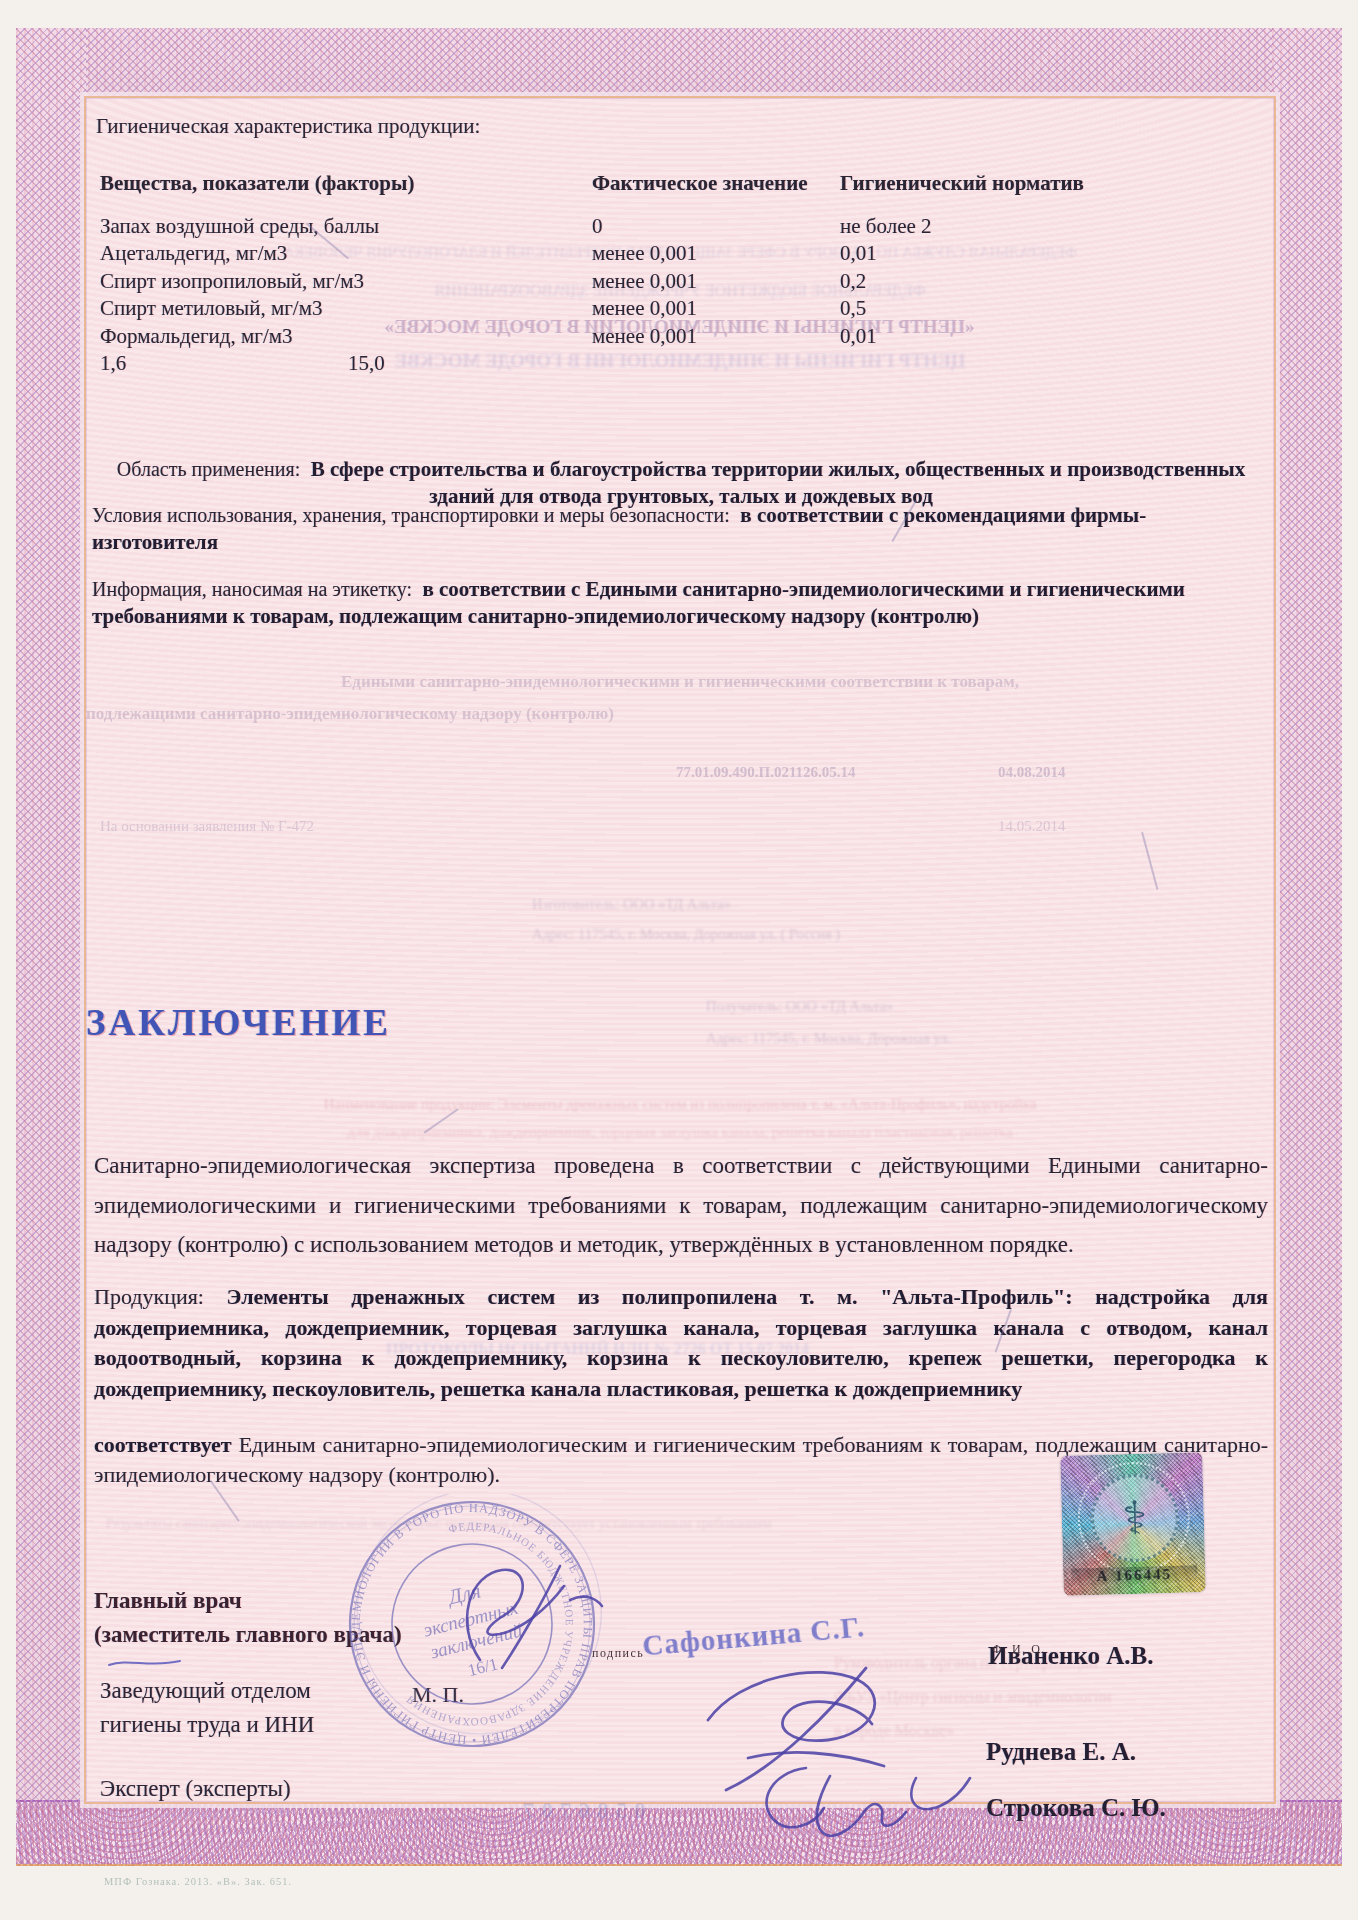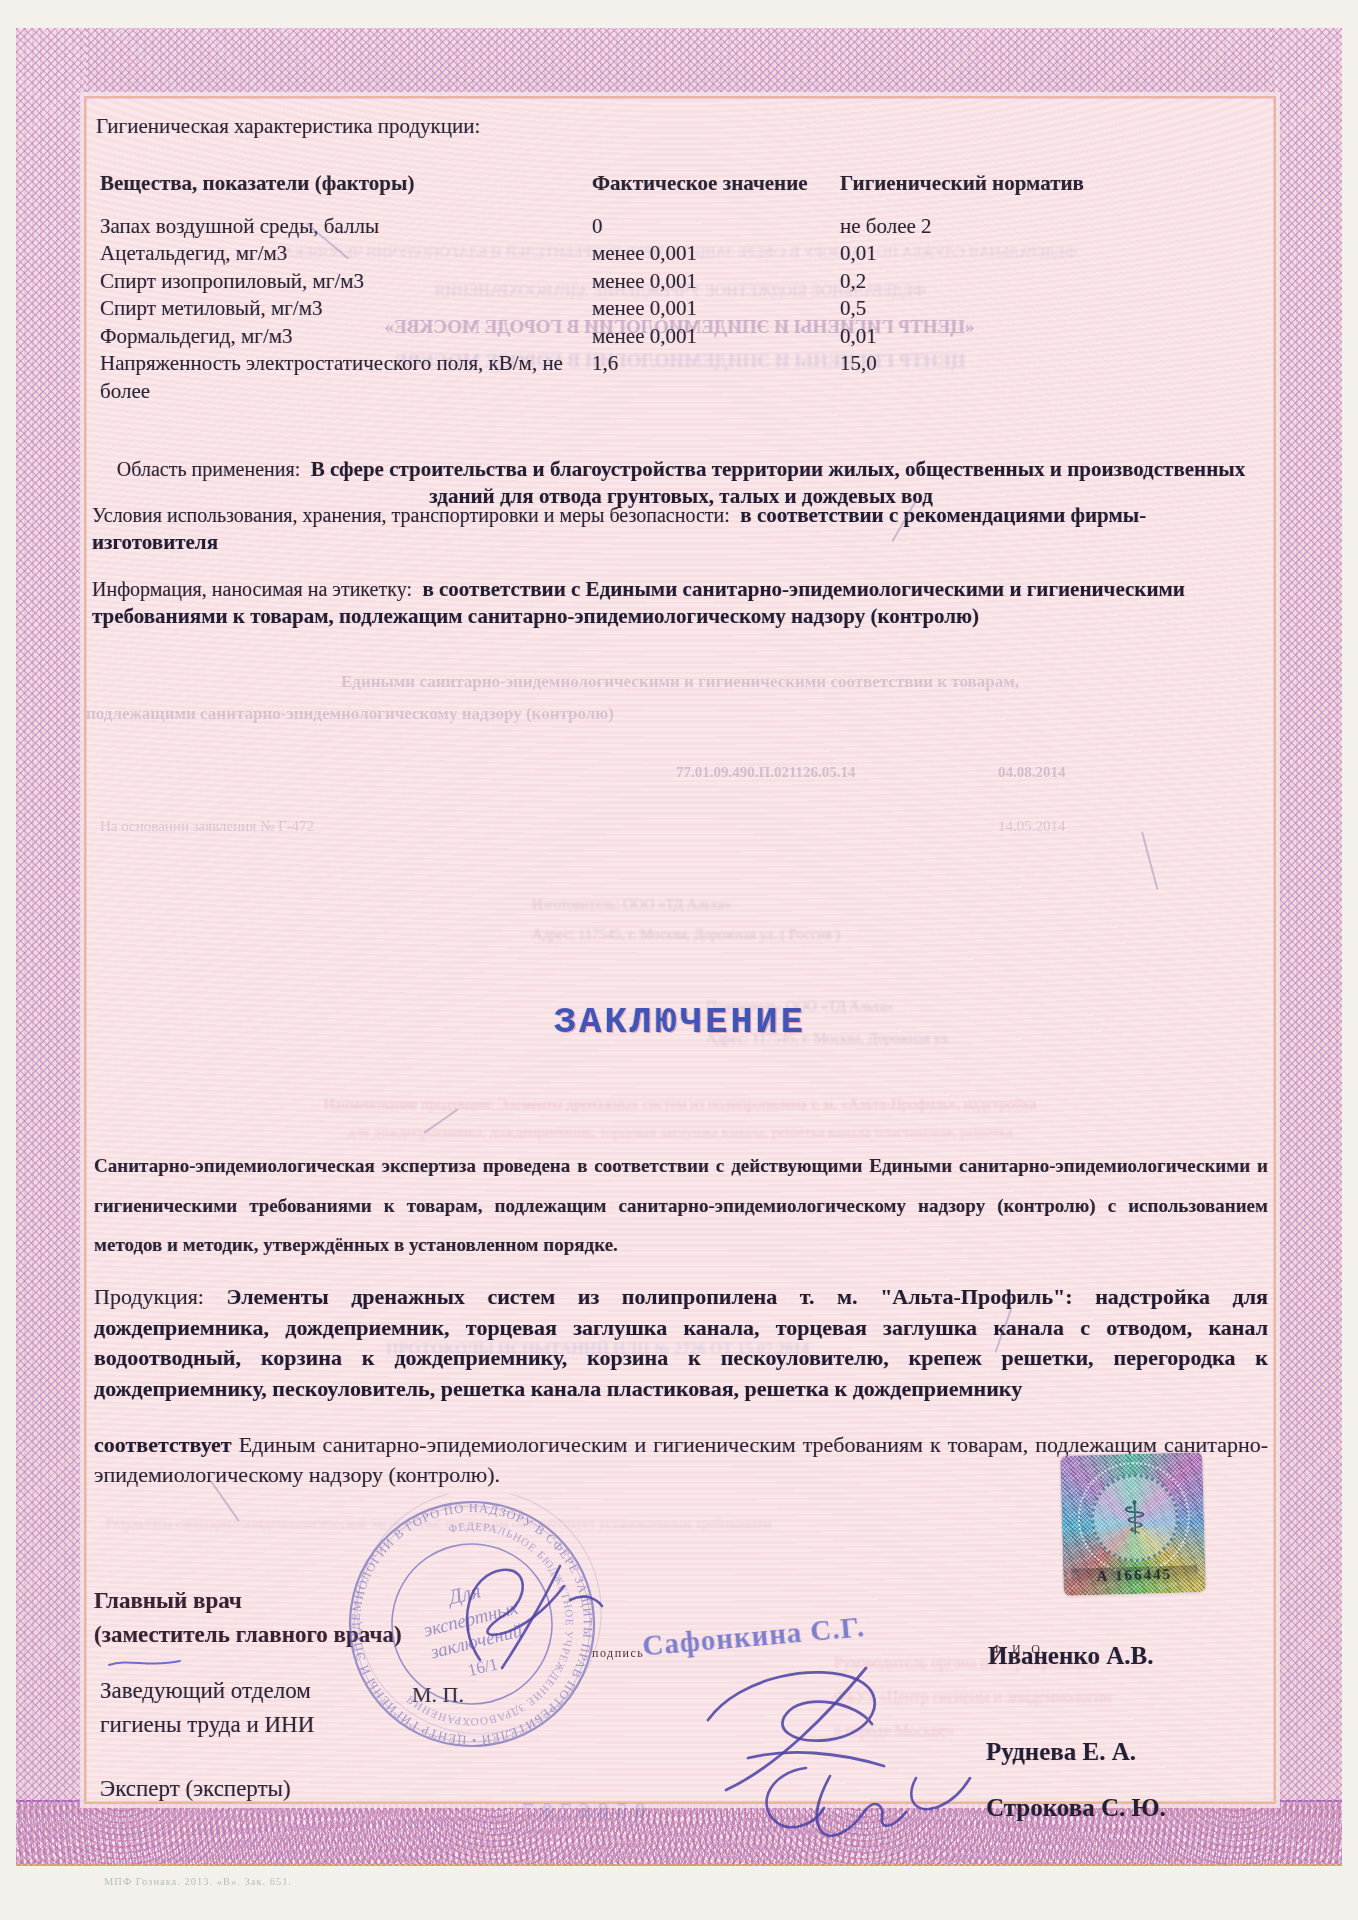--- a/index.html
+++ b/index.html
@@ -54,27 +54,26 @@
   
   .tbl{position:absolute; left:14px; top:60px; width:1170px; font-size:21px;margin-top:12px;}
   .trow{display:flex; line-height:27.5px;}
   .thead{font-weight:bold; margin-bottom:15px;}
   .c1{width:492px;} .c2{width:248px;} .c3{flex:1;}
   
   .sect{position:absolute; left:6px; width:1178px; font-size:21px; line-height:26.5px;}
   .sect .lbl{font-size:20px;}
   .sect .val{font-weight:bold; color:#221d30;}
   .title{
-    position:absolute; left:0; width:100%; text-align:center;
+    position:absolute; left:0; width:100%; text-align:left;
     font-size:37px; font-weight:bold; letter-spacing:3px; color:#4055b5;
     text-shadow:1.2px 0.6px 0 rgba(210,60,90,.35), -1px -0.5px 0 rgba(60,140,220,.25);
     filter:blur(.25px);
-    font-family:Liberation Mono, monospace;
-  }
-  .para{position:absolute; left:8px; width:1174px; font-size:19px; line-height:39.5px;font-weight:bold;}
+  }
+  .para{position:absolute; left:8px; width:1174px; font-size:23px; line-height:39.5px;}
   .prod{position:absolute; left:8px; width:1174px; font-size:22px; line-height:30.5px;}
   .names{font-size:25px; font-weight:bold; color:#241f33;}
   .roles{font-size:23px; font-weight:bold; color:#3a2231;}
   .small-cap{font-size:12px; letter-spacing:1.5px; color:#43333d;}
   .bleed{position:absolute; pointer-events:none; white-space:nowrap;}
   .fiber{position:absolute; height:1.5px; background:rgba(130,120,170,.4); border-radius:2px; z-index:5;}
   
   .holo{
     position:absolute; left:976px; top:1356px; width:142px; height:140px; z-index:4;
     border-radius:7px; transform:rotate(-1.5deg);
@@ -164,21 +163,20 @@
         <div class="c1">Спирт метиловый, мг/м3</div>
         <div class="c2">менее 0,001</div>
         <div class="c3">0,5</div>
       </div>
       <div class="trow">
         <div class="c1">Формальдегид, мг/м3</div>
         <div class="c2">менее 0,001</div>
         <div class="c3">0,01</div>
       </div>
       <div class="trow">
-        <div class="c1">Напряженность электростатического поля, кВ/м, не более</div>
         <div class="c2">1,6</div>
         <div class="c3">15,0</div>
       </div>
     </div>
 
     <div class="sect fr" style="top:358px;text-align:center;">
       <span class="lbl ink">Область применения:</span>&nbsp;
       <span class="val">В сфере строительства и благоустройства территории жилых, общественных и производственных зданий для отвода грунтовых, талых и дождевых вод</span>
     </div>
     <div class="sect fr" style="top:404px;">

